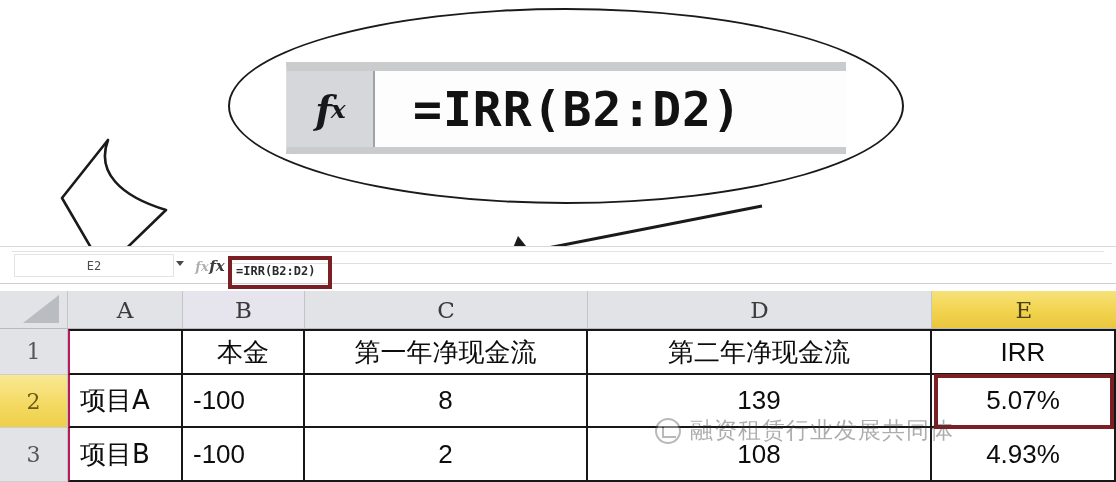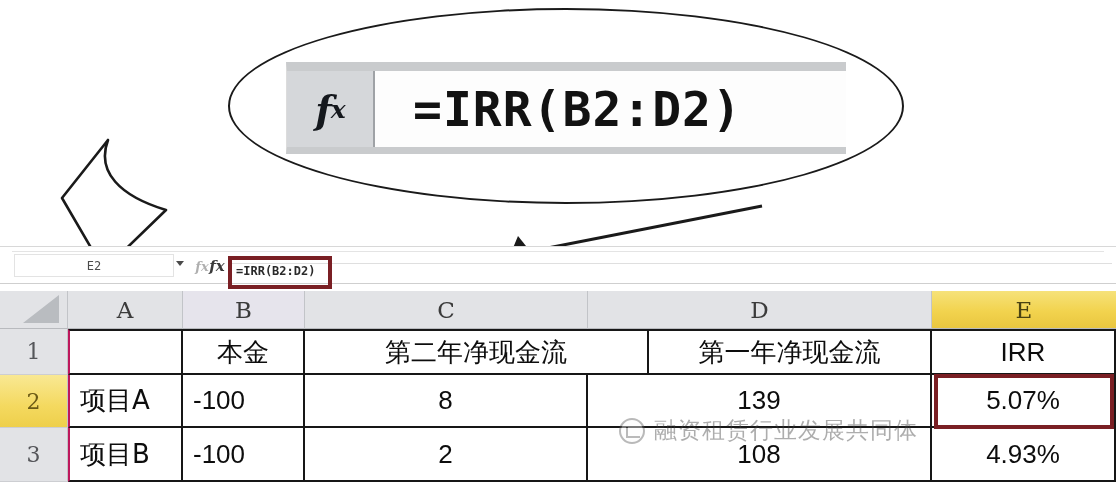--- a/index.html
+++ b/index.html
@@ -196,21 +196,21 @@
   #selected-cell-outline {
     position: absolute;
     left: 934px; top: 83px; width: 180px; height: 55px;
     border: 4px solid #7a1f24;
     pointer-events: none;
     z-index: 6;
   }
 
   
   #watermark {
-    position: absolute; left: 619px; top: 415px;
+    position: absolute; left: 655px; top: 415px;
     display: flex; align-items: center; gap: 9px;
     opacity: .42;
     z-index: 8;
     pointer-events: none;
   }
   #watermark-logo {
     width: 26px; height: 26px; border-radius: 50%;
     border: 2px solid #5a5a5a;
     position: relative;
     background: #fbfbfb;
@@ -272,22 +272,22 @@
       <div class="col-head c-b tinted">B</div>
       <div class="col-head c-c">C</div>
       <div class="col-head c-d">D</div>
       <div class="col-head c-e active">E</div>
     </div>
 
     <div class="sheet-row" id="row1">
       <div class="row-head c-hdr">1</div>
       <div class="cell c-a first blank"></div>
       <div class="cell c-b center cjk">本金</div>
+      <div class="cell c-c center cjk">第一年净现金流</div>
       <div class="cell c-d center cjk">第二年净现金流</div>
-      <div class="cell c-c center cjk">第一年净现金流</div>
       <div class="cell c-e center">IRR</div>
     </div>
 
     <div class="sheet-row" id="row2">
       <div class="row-head c-hdr active">2</div>
       <div class="cell c-a first left cjk">项目A</div>
       <div class="cell c-b left">-100</div>
       <div class="cell c-c center">8</div>
       <div class="cell c-d center">139</div>
       <div class="cell c-e center">5.07%</div>

